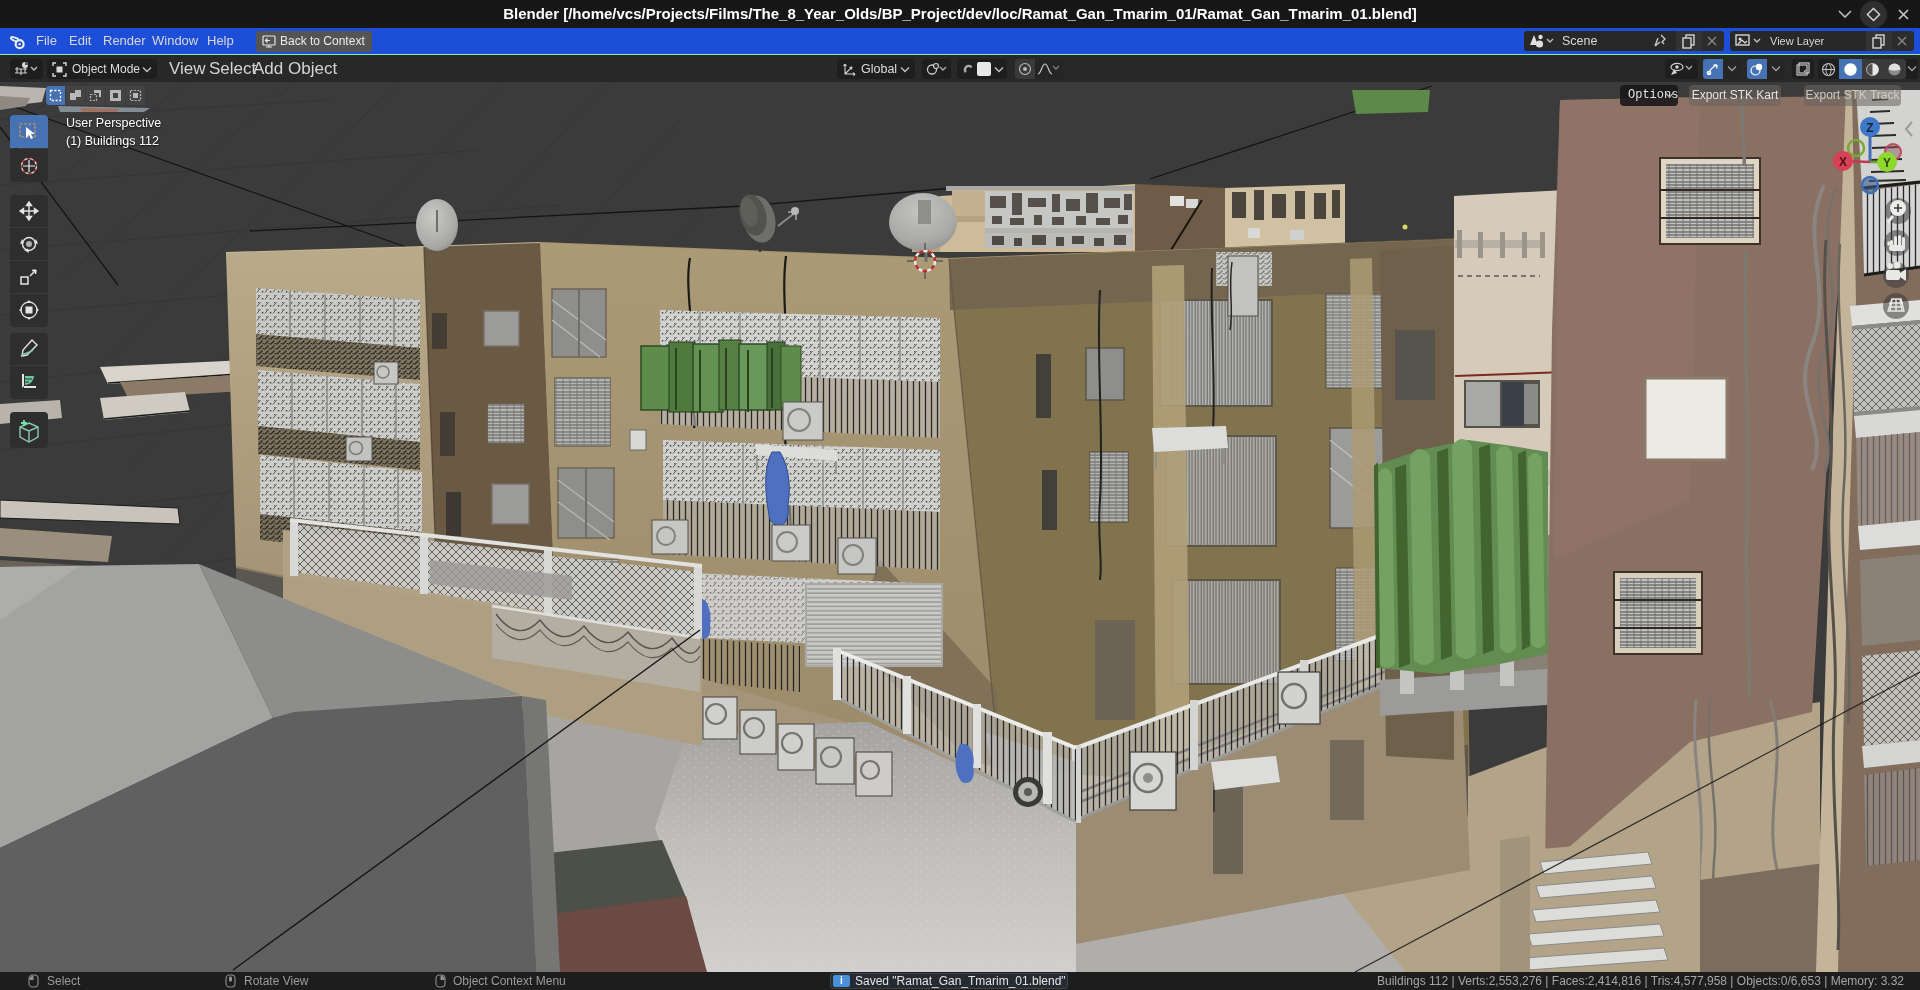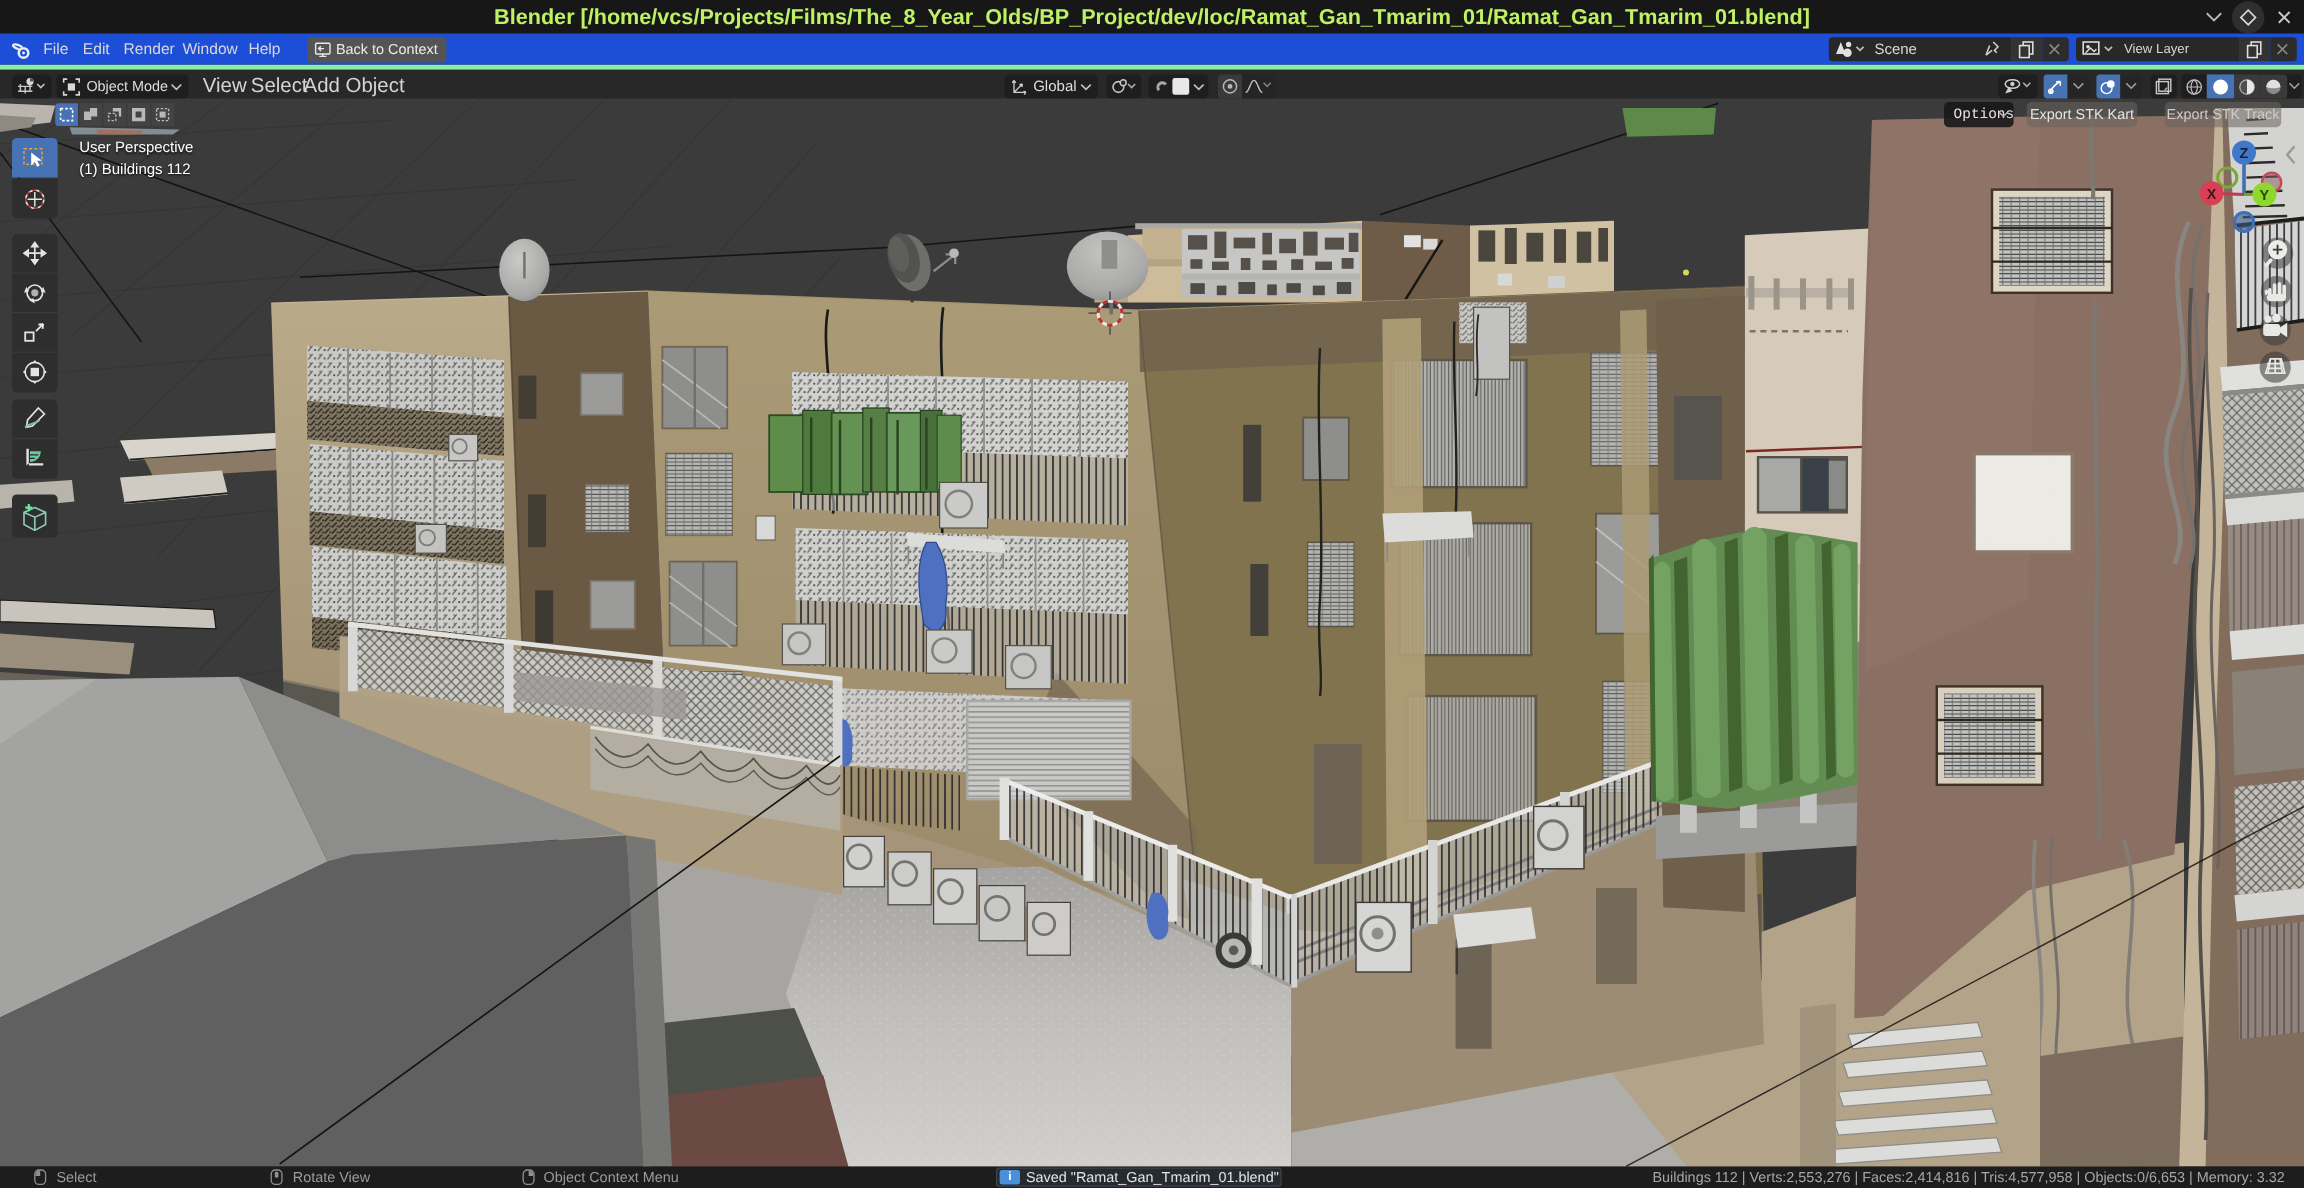--- a/index.html
+++ b/index.html
@@ -1,21 +1,21 @@
 <!DOCTYPE html>
 <html><head>
 <meta charset="utf-8">
 <style>
 html,body{margin:0;padding:0;width:1920px;height:990px;overflow:hidden;background:#3b3b3b;font-family:"Liberation Sans",sans-serif;-webkit-font-smoothing:antialiased;}
 .abs{position:absolute;}
 #titlebar{position:absolute;left:0;top:0;width:1920px;height:28px;background:#171717;}
-#title{position:absolute;left:0;top:0;width:100%;text-align:center;line-height:28px;font-size:18px;font-weight:bold;color:#bef264;}
+#title{position:absolute;left:0;top:0;width:100%;text-align:center;line-height:28px;font-size:15px;font-weight:bold;color:#ffffff;}
 #menubar{position:absolute;left:0;top:28px;width:1920px;height:26px;background:#1d4ed8;}
 .menuitem{position:absolute;top:0;height:26px;line-height:26px;font-size:13px;color:#d8d8d8;}
-#toolbar{position:absolute;left:0;top:54px;width:1920px;height:28px;background:#282828;border-top:4px solid #86efac;box-sizing:border-box;}
+#toolbar{position:absolute;left:0;top:54px;width:1920px;height:28px;background:#282828;border-top:1px solid #86efac;box-sizing:border-box;}
 .widget{position:absolute;background:#1e1e1e;border-radius:4px;color:#dedede;font-size:12.5px;}
 .tmenu{position:absolute;top:0;height:28px;line-height:28px;font-size:17px;color:#d4d4d4;}
 #statusbar{position:absolute;left:0;top:972px;width:1920px;height:18px;background:#1d1d1d;}
 .stxt{position:absolute;top:0;height:18px;line-height:18px;font-size:12px;color:#9b9b9b;}
 svg text{font-family:"Liberation Sans",sans-serif;}
 </style>
 </head>
 <body>
 <svg id="scene" class="abs" style="left:0;top:0" width="1920" height="990" viewBox="0 0 1920 990">
 <defs>

